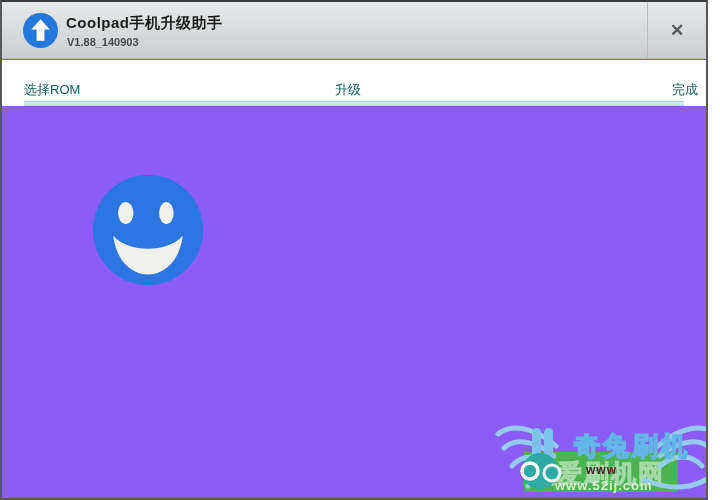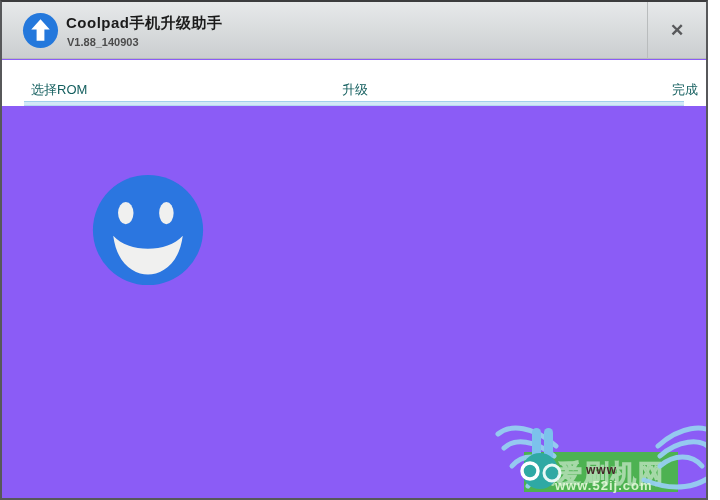--- a/index.html
+++ b/index.html
@@ -26,21 +26,21 @@
     font-size:11px; font-weight:bold; color:#4c4c4c;
   }
   .close-sep { position:absolute; right:58px; top:0; width:1px; height:57px; background:#b9bcbd; }
   .close-btn {
     position:absolute; right:0; top:0; width:58px; height:57px;
     display:flex; align-items:center; justify-content:center;
     font-size:17px; font-weight:bold; color:#58595b; cursor:pointer;
   }
   
   .navbar { position:absolute; top:58px; left:0; right:0; height:46px; background:#ffffff; }
-  .step { position:absolute; top:21px; font-size:13px; color:#135e5e;margin-left:7px; }
+  .step { position:absolute; top:21px; font-size:13px; color:#135e5e; }
   .step-rom { left:22px; }
   .step-upgrade { left:333px; }
   .step-done { right:8px; }
   .progress-line {
     position:absolute; left:22px; right:22px; top:41px; height:5px;
     background:#d3e8f7;
     border-top:1px solid #a2d0ec; border-bottom:1px solid #b5daf1;
   }
   
   .smiley { position:absolute; left:88px; top:170px; width:116px; height:116px; }
@@ -122,16 +122,17 @@
       <path d="M166 36 C 184 20, 206 18, 216 28"></path>
       <path d="M166 46 C 180 34, 198 34, 208 46"></path>
       <path d="M150 60 C 180 72, 205 68, 222 52"></path>
     </g>
     <rect x="38" y="8" width="9" height="32" rx="4.5" fill="#7cc2ec"></rect>
     <rect x="50" y="8" width="9" height="32" rx="4.5" fill="#7cc2ec"></rect>
     <circle cx="46" cy="51" r="18" fill="#2fa9a4"></circle>
     <circle cx="36" cy="51" r="8" fill="none" stroke="#ffffff" stroke-width="3.5"></circle>
     <circle cx="58" cy="53" r="8" fill="none" stroke="#e8f8f6" stroke-width="3"></circle>
   </svg>
+  <div class="wm-brand">奇兔刷机</div>
   <div class="wm-www">www</div>
   <div class="wm-url2">www.52ij.com</div>
 
 </div>
 
 </body></html>

